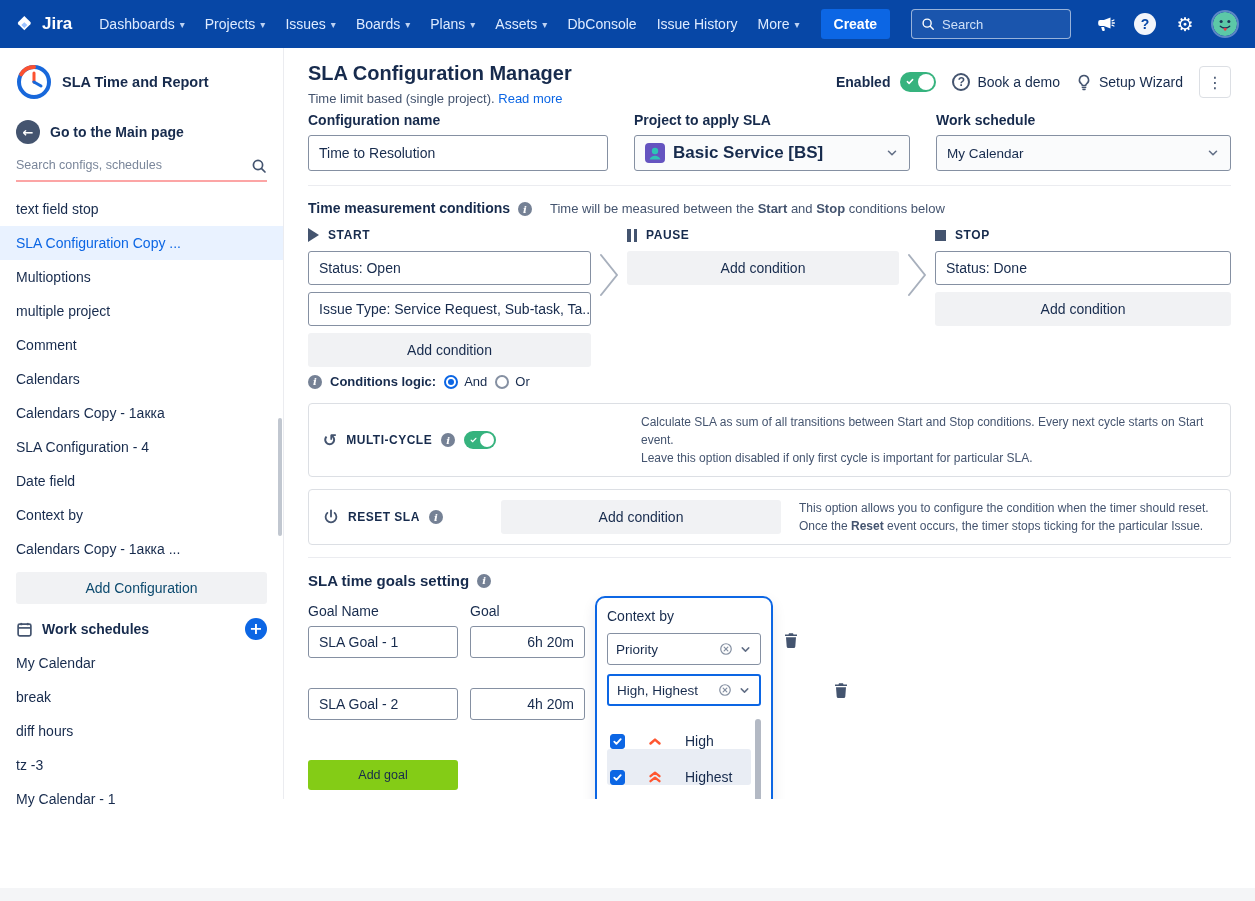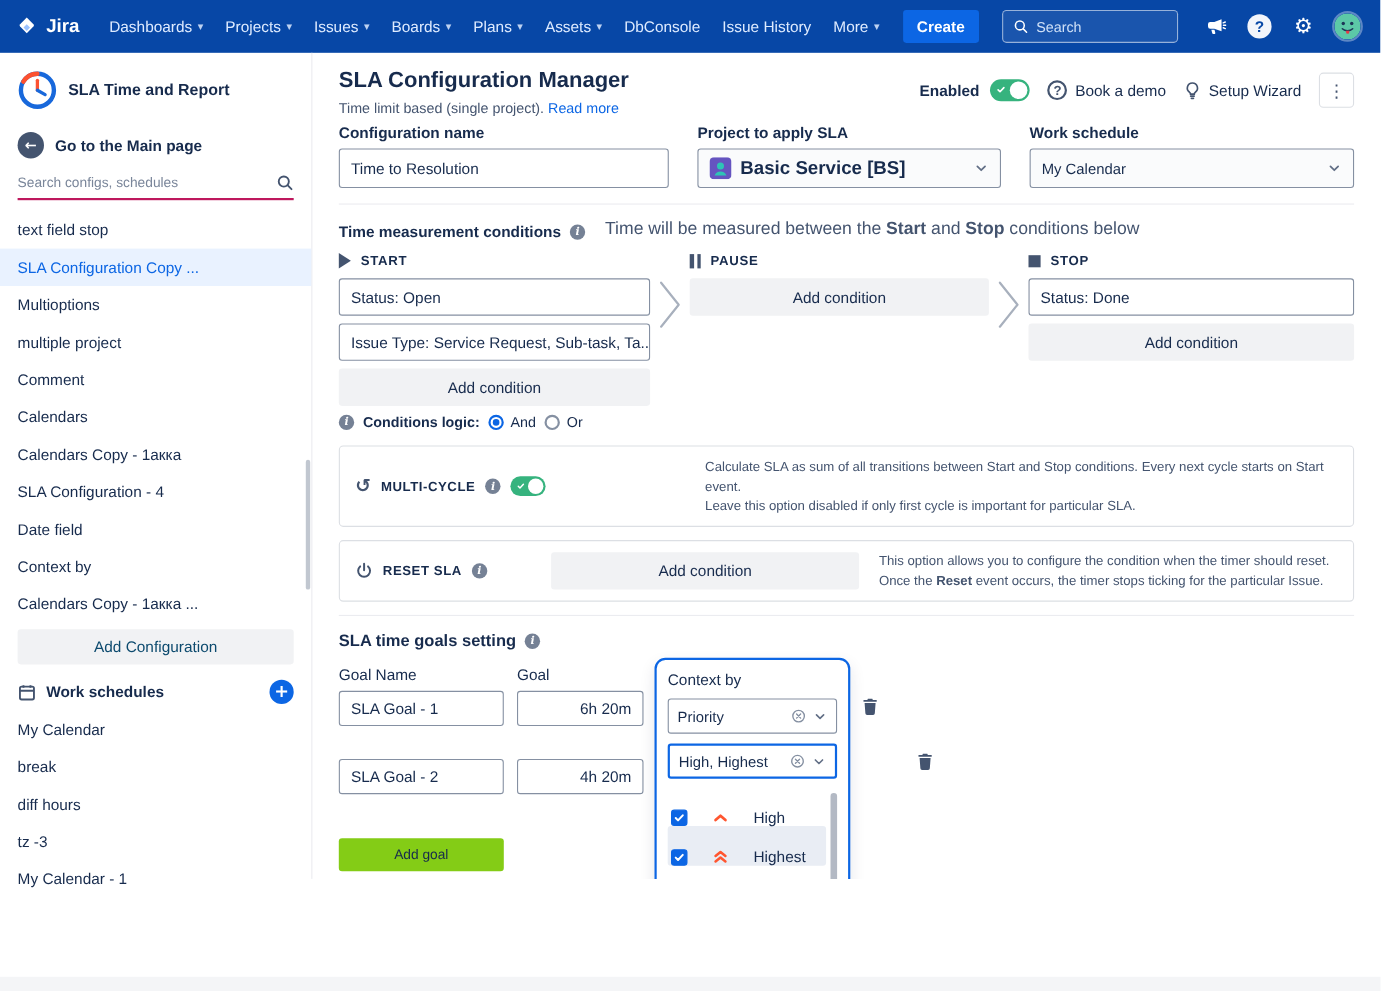--- a/index.html
+++ b/index.html
@@ -27,21 +27,21 @@
   
   .layout{display:flex;height:751px;position:relative}
 
   
   .sidebar{width:284px;min-width:284px;border-right:1px solid #EBECF0;padding-top:14px;position:relative}
   .app-brand{display:flex;align-items:center;gap:8px;padding:0 14px;margin-bottom:18px}
   .app-name{font-weight:bold;font-size:14.5px}
   .back-row{display:flex;align-items:center;gap:10px;padding:0 16px;margin-bottom:14px;font-weight:bold;cursor:pointer}
   .back-circle{width:24px;height:24px;min-width:24px;border-radius:50%;background:#44546F;color:#fff;display:flex;align-items:center;justify-content:center;font-family:"DejaVu Sans",sans-serif;font-size:13px}
   .back-circle::after{content:"←"}
-  .sidebar-search{display:flex;align-items:center;margin:0 16px 10px;border-bottom:2px solid #be185d;padding-bottom:6px;color:#626F86}
+  .sidebar-search{display:flex;align-items:flex-start;margin:0 16px 10px;border-bottom:2px solid #fca5a5;padding-bottom:6px;color:#626F86}
   .sidebar-search input{border:none;outline:none;flex:1;font-size:12.5px;color:#172B4D}
   .sidebar-search input::placeholder{color:#7A869A}
   .cfg-item{padding:9px 16px;cursor:pointer;white-space:nowrap;overflow:hidden;text-overflow:ellipsis}
   .cfg-item.selected{background:#E9F2FF;color:#0C66E4;font-weight:500}
   .add-config{display:block;margin:6px 16px 0;width:calc(100% - 32px);height:32px;background:#F1F2F4;border:none;border-radius:3px;font-weight:500;color:#0c4a6e}
   .sched-head{display:flex;align-items:center;gap:9px;padding:14px 16px 6px;font-weight:bold}
   .plus-circle{margin-left:auto;width:22px;height:22px;border-radius:50%;background:#0C66E4;color:#fff;border:none;font-size:16px;line-height:1;display:flex;align-items:center;justify-content:center;font-family:"DejaVu Sans",sans-serif}
   .plus-circle::after{content:"+"}
   .side-scrollbar{position:absolute;right:1px;top:370px;width:4px;height:118px;background:#C1C7D0;border-radius:2px}
 
@@ -67,21 +67,21 @@
   .text-input{width:100%;height:36px;border:1px solid #8590A2;border-radius:3px;padding:0 10px;background:#fff}
   .select{height:36px;border:1px solid #8590A2;border-radius:3px;display:flex;align-items:center;gap:8px;padding:0 10px;background:#FAFBFC;cursor:pointer}
   .select .grow{flex:1;white-space:nowrap;overflow:hidden;text-overflow:ellipsis;font-size:13.5px}
   .chev{color:#626F86;display:flex}
   .proj-avatar{width:20px;height:20px;display:flex}
 
   hr.divider{border:none;border-top:1px solid #EBECF0;margin:0 0 14px}
 
   .tmc-head{display:flex;align-items:flex-end;gap:8px;margin-bottom:12px}
   .tmc-title{font-weight:bold}
-  .tmc-hint{font-size:16px;color:#44546F;margin-left:10px}
+  .tmc-hint{font-size:13px;color:#44546F;margin-left:10px}
   .info{width:14px;height:14px;min-width:14px;border-radius:50%;background:#758195;color:#fff;font-size:10px;font-weight:bold;display:inline-flex;align-items:center;justify-content:center;font-family:"DejaVu Serif",serif;font-style:italic}
   .info::after{content:"i"}
 
   .cond-grid{display:grid;grid-template-columns:283px 36px 272px 36px 1fr}
   .col-head{display:flex;align-items:center;gap:9px;font-size:12px;font-weight:bold;letter-spacing:.6px;margin-bottom:9px}
   .play-tri{width:0;height:0;border-left:11px solid #44546F;border-top:7px solid transparent;border-bottom:7px solid transparent}
   .pause-ic{display:flex;gap:3px}
   .pause-ic i{width:3.5px;height:13px;background:#44546F}
   .stop-ic{width:11px;height:11px;background:#44546F}
   .cond-box{height:34px;border:1px solid #8590A2;border-radius:3px;display:flex;align-items:center;padding:0 10px;margin-bottom:7px;background:#fff;white-space:nowrap;overflow:hidden;cursor:pointer}

